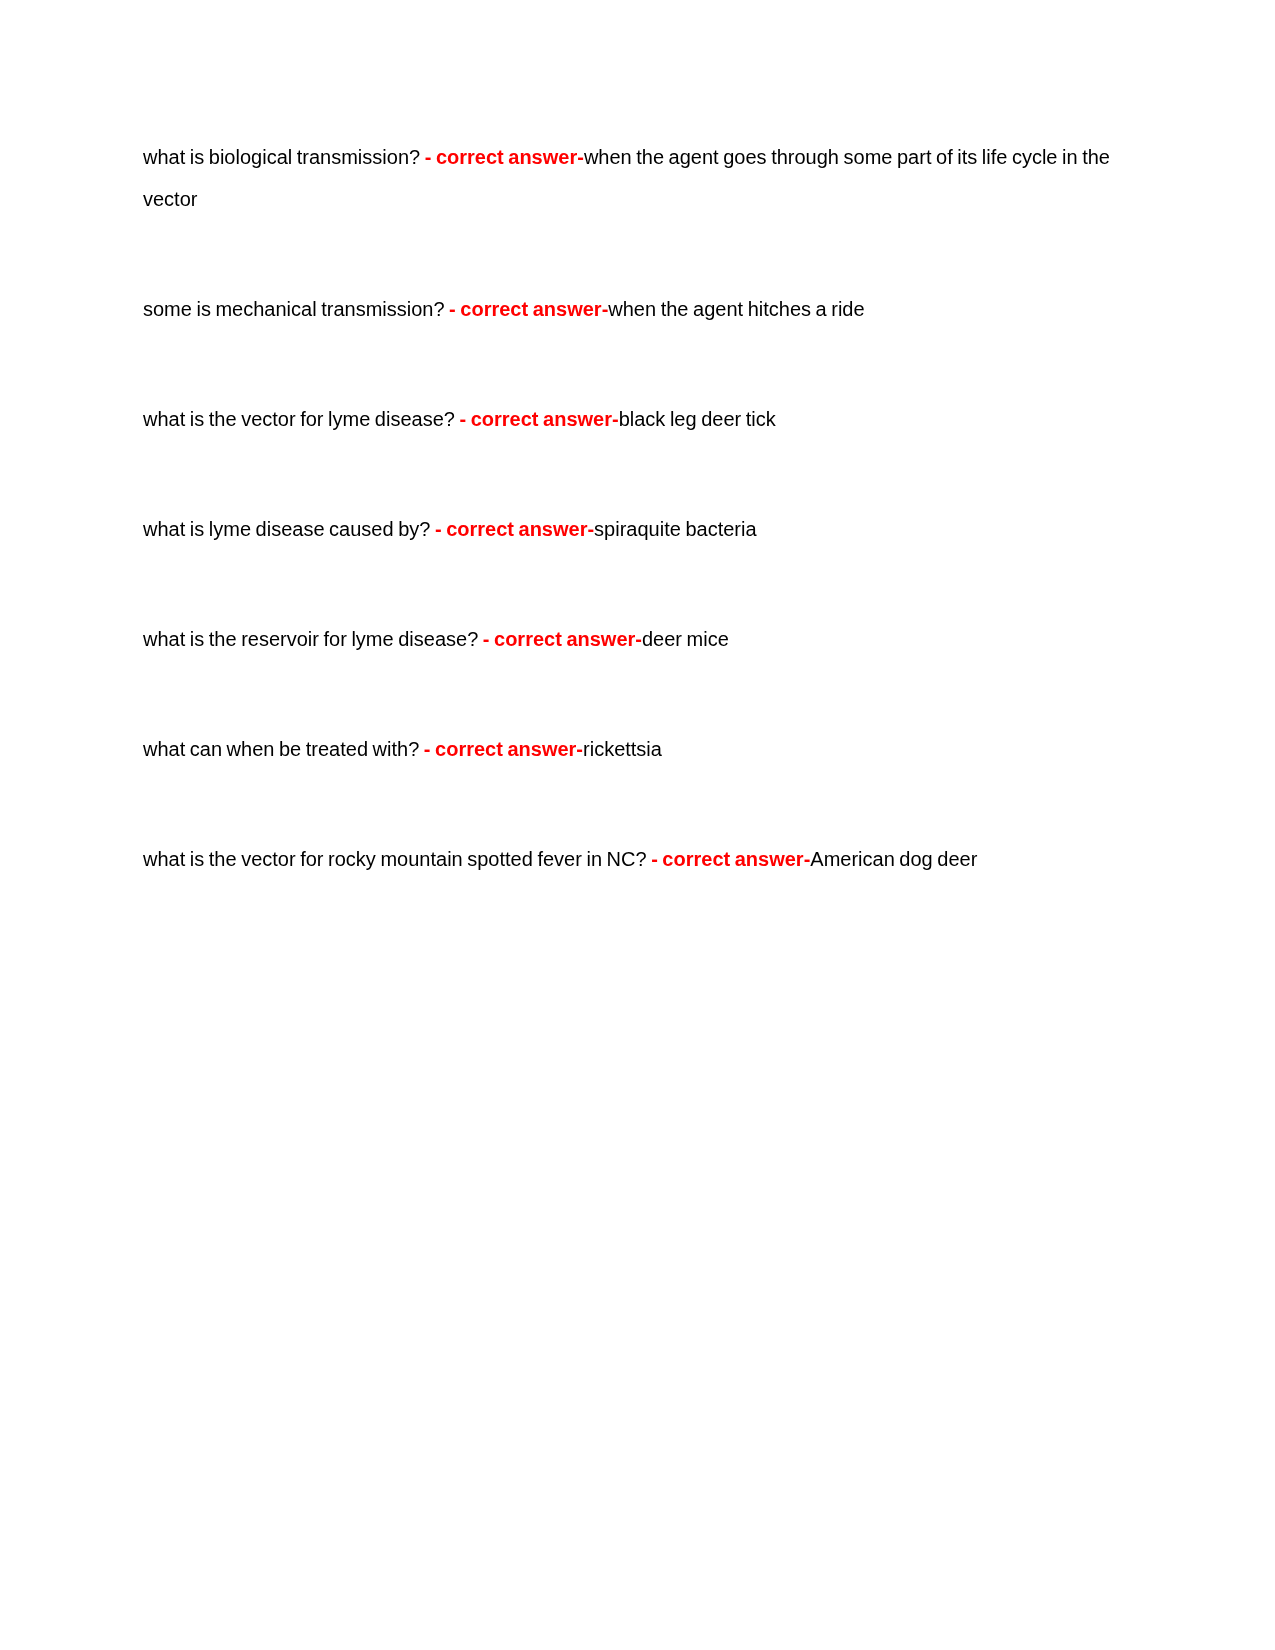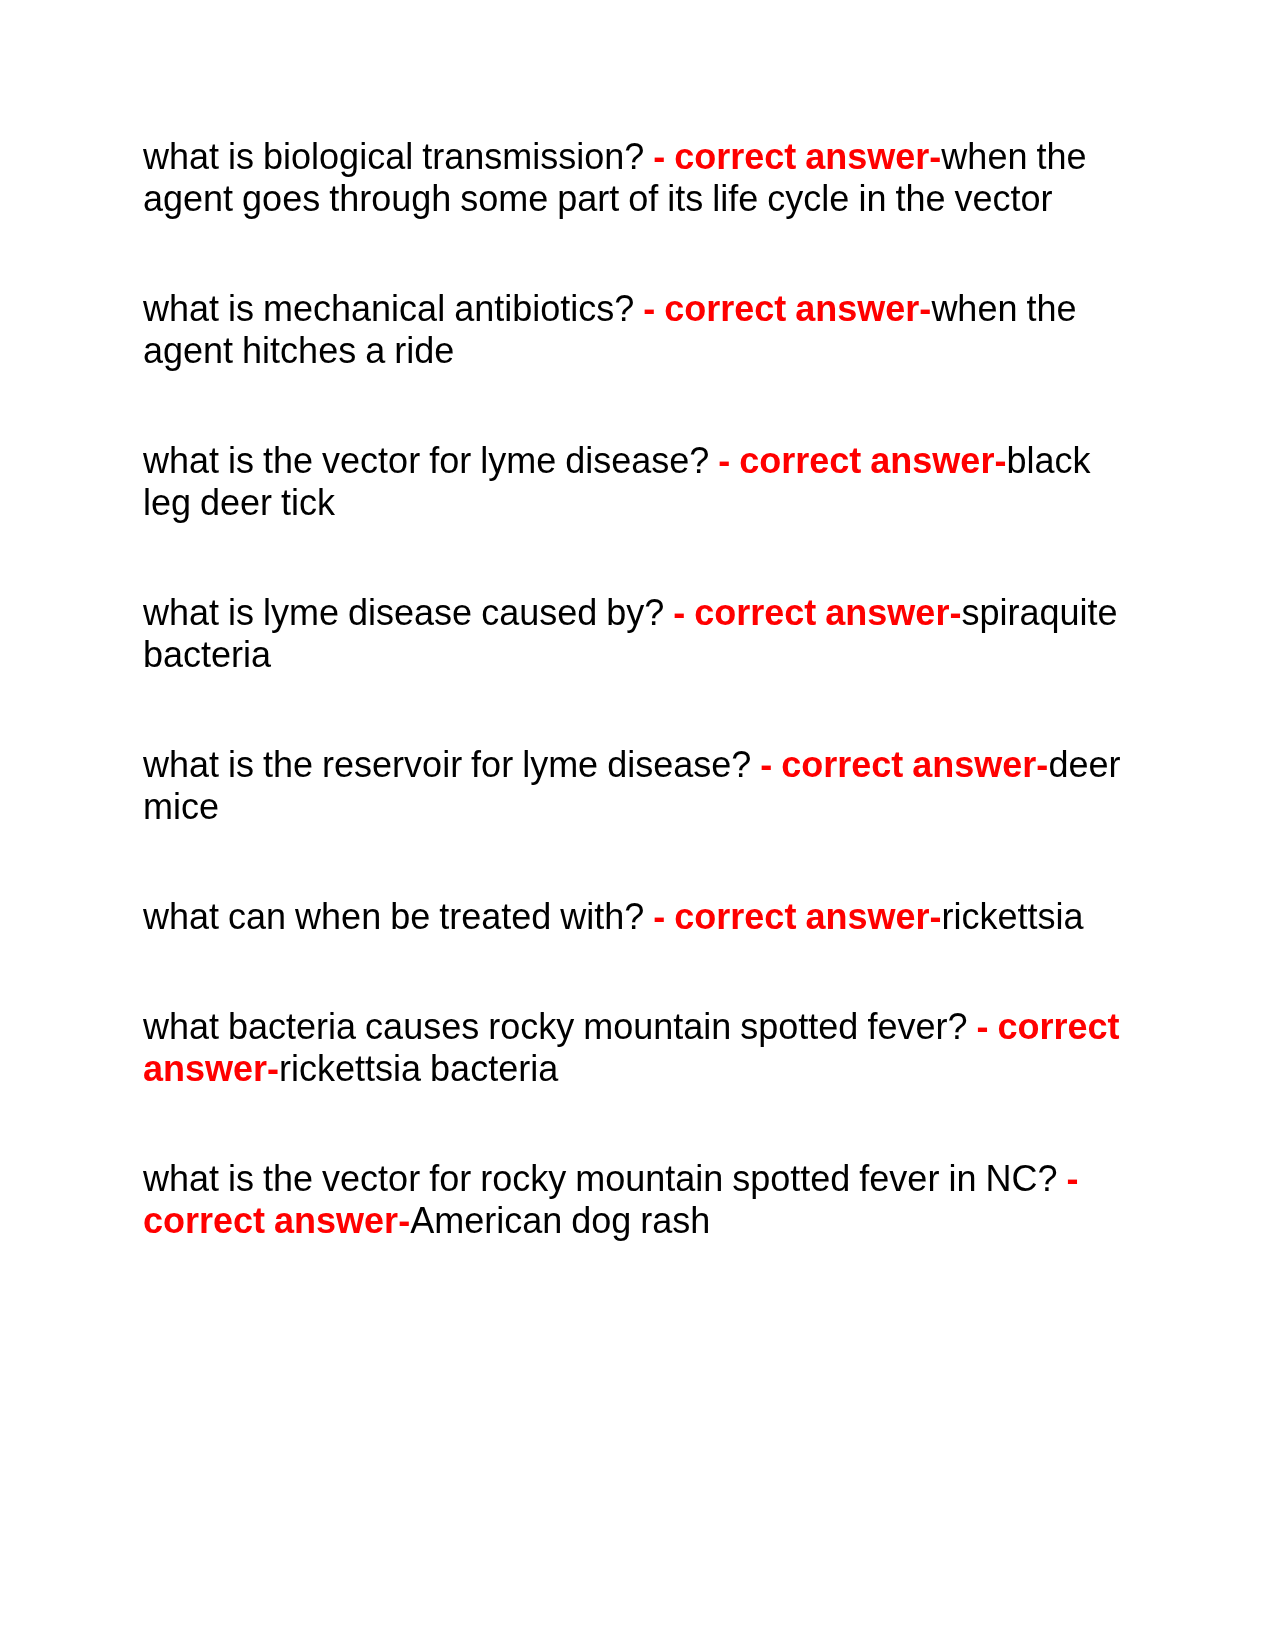--- a/index.html
+++ b/index.html
@@ -20,50 +20,49 @@
     overflow: hidden;
     box-sizing: border-box;
   }
   .content {
     box-sizing: content-box;
     padding: 136px 0 0 143px;
     width: 1000px;
   }
   p.qa {
     margin: 0 0 68px 0;
-    font-size: 36px;
+    font-size: 20px;
     line-height: 42px;
     color: #000000;
     font-weight: 400;
     word-spacing: -1px;
   }
   p.qa .marker {
     color: #ff0000;
     font-weight: 700;
     white-space: pre-wrap;
   }
 </style>
 </head>
 <body>
 
 <div class="page">
   <div class="content">
 
     <p class="qa"><span class="q">what is biological transmission?</span><span class="marker"> - correct answer-</span><span class="ans">when the agent goes through some part of its life cycle in the vector</span></p>
 
-    <p class="qa"><span class="q">what is mechanical antibiotics?</span><span class="marker"> - correct answer-</span><span class="ans">when the agent hitches a ride</span></p>
+    <p class="qa"><span class="q">some is mechanical transmission?</span><span class="marker"> - correct answer-</span><span class="ans">when the agent hitches a ride</span></p>
 
     <p class="qa"><span class="q">what is the vector for lyme disease?</span><span class="marker"> - correct answer-</span><span class="ans">black leg deer tick</span></p>
 
     <p class="qa"><span class="q">what is lyme disease caused by?</span><span class="marker"> - correct answer-</span><span class="ans">spiraquite bacteria</span></p>
 
     <p class="qa"><span class="q">what is the reservoir for lyme disease?</span><span class="marker"> - correct answer-</span><span class="ans">deer mice</span></p>
 
 
     <p class="qa"><span class="q">what can when be treated with?</span><span class="marker"> - correct answer-</span><span class="ans">rickettsia</span></p>
 
-    <p class="qa"><span class="q">what bacteria causes rocky mountain spotted fever?</span><span class="marker"> - correct answer-</span><span class="ans">rickettsia bacteria</span></p>
 
-    <p class="qa"><span class="q">what is the vector for rocky mountain spotted fever in NC?</span><span class="marker"> - correct answer-</span><span class="ans">American dog rash</span></p>
+    <p class="qa"><span class="q">what is the vector for rocky mountain spotted fever in NC?</span><span class="marker"> - correct answer-</span><span class="ans">American dog deer</span></p>
 
 
   </div>
 </div>
 
 </body></html>

